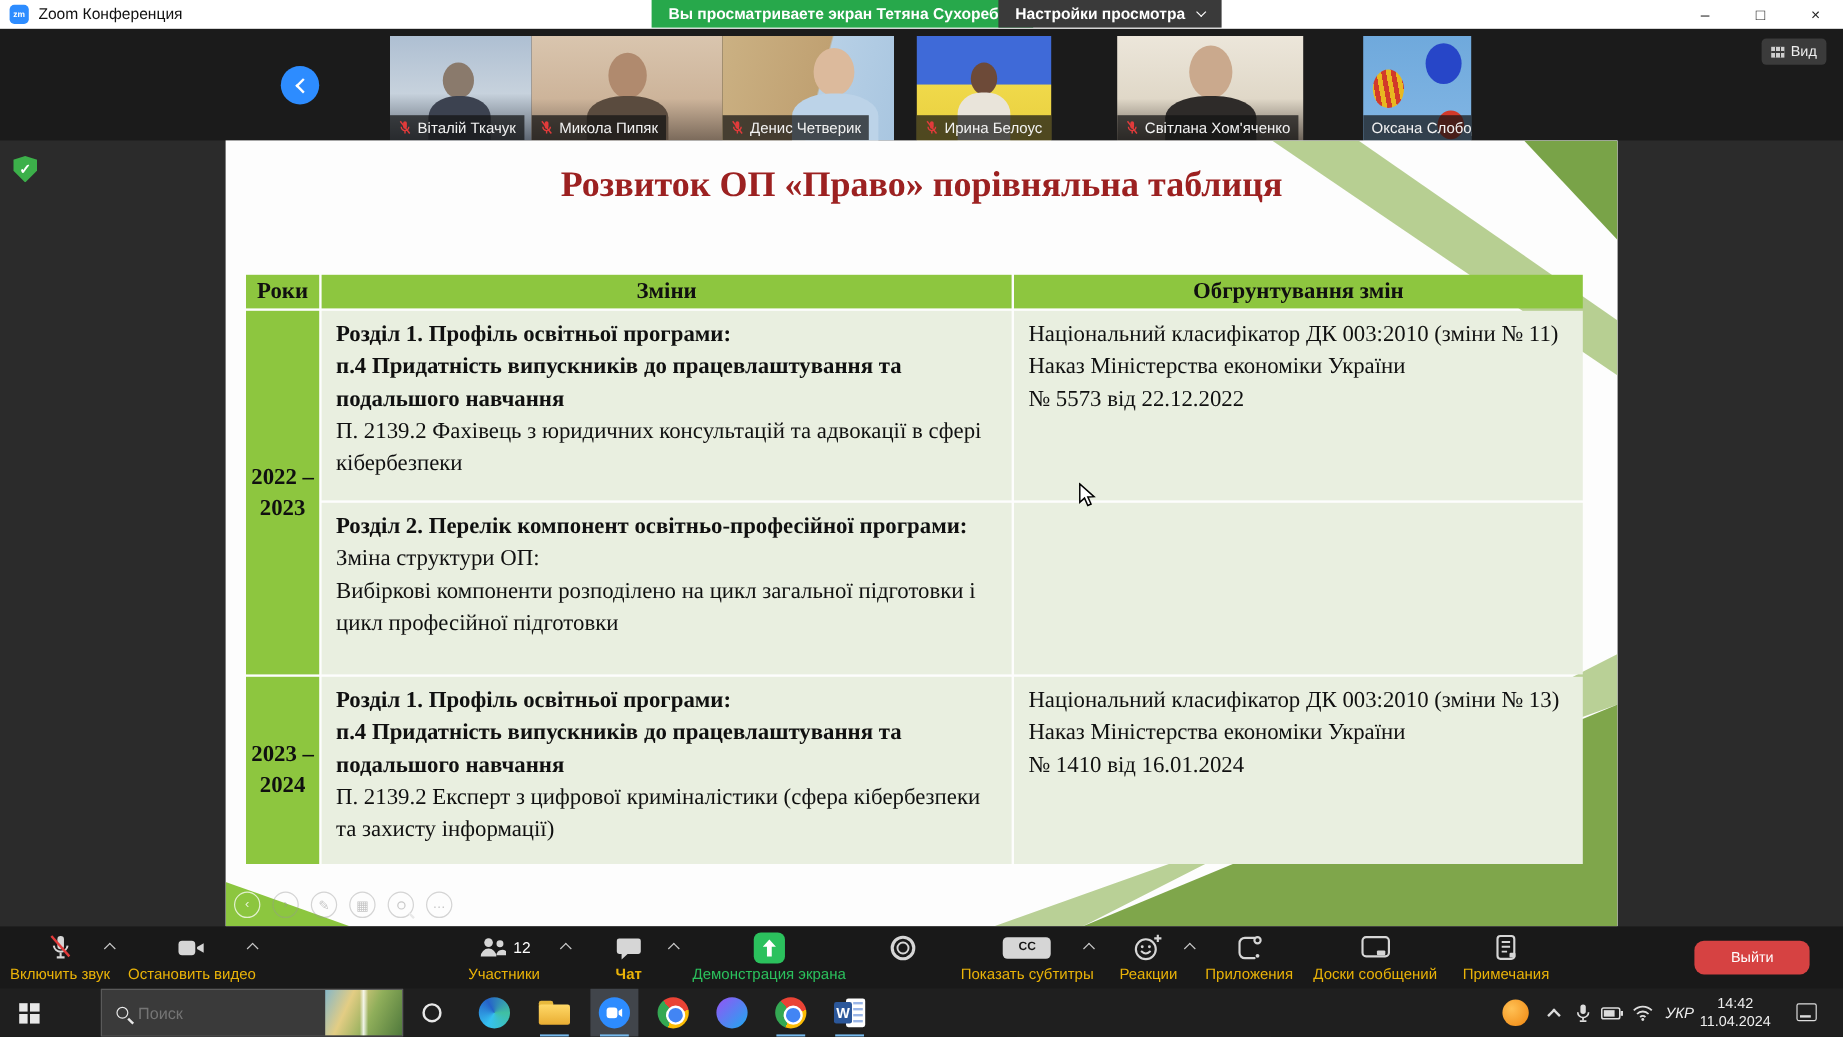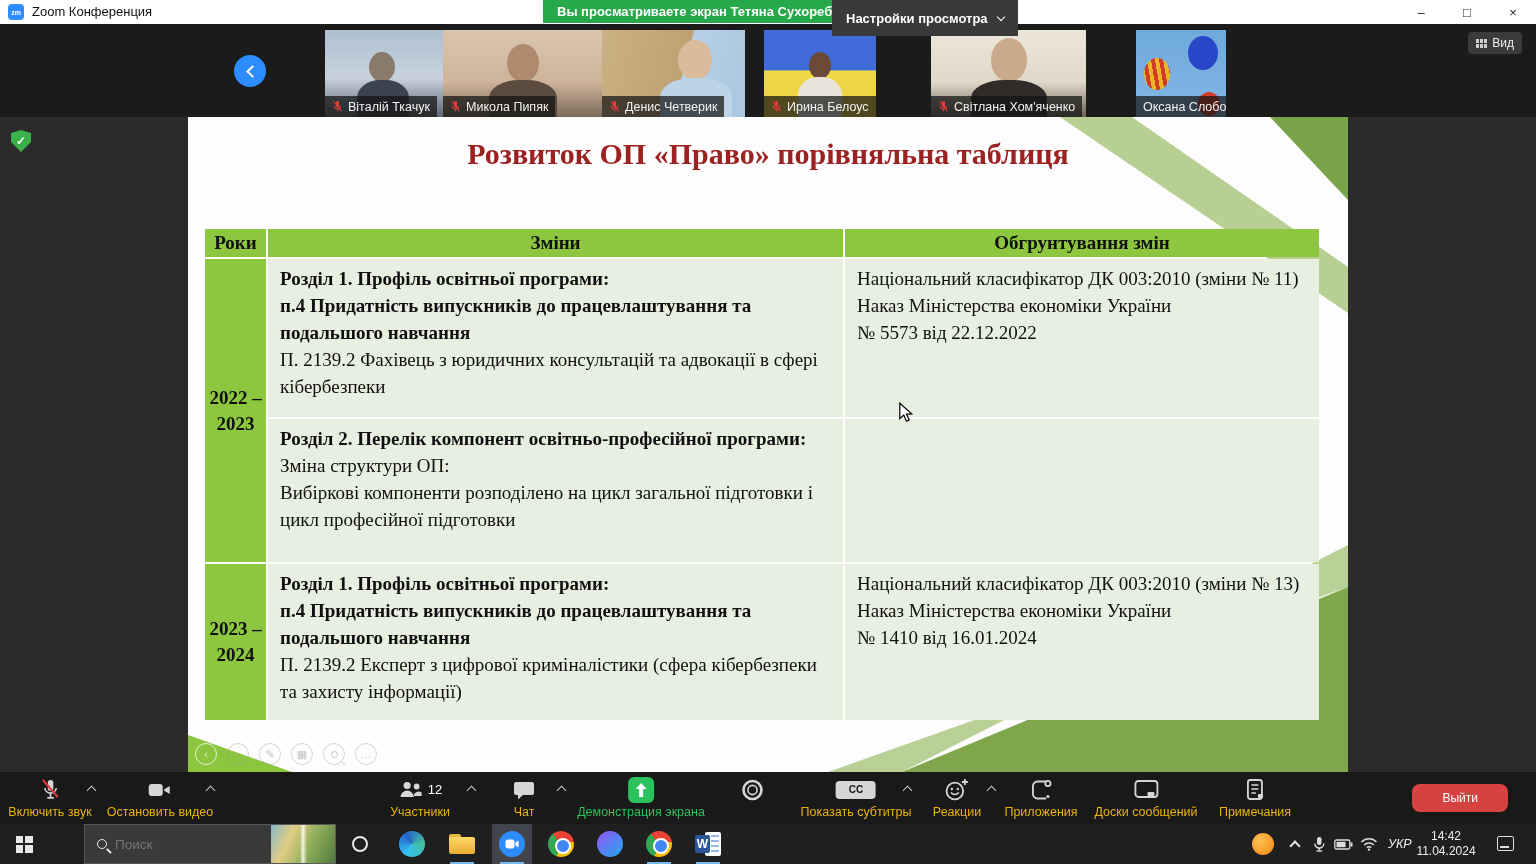--- a/index.html
+++ b/index.html
@@ -9,21 +9,21 @@
 
   
   .titlebar { position:absolute; left:0; top:0; width:1536px; height:24px; background:#fff; z-index:30; }
   .zm-logo { position:absolute; left:8px; top:4px; width:16px; height:16px; border-radius:4px;
              background:#2D8CFF; color:#fff; font-size:7px; font-weight:bold;
              display:flex; align-items:center; justify-content:center; }
   .app-title { position:absolute; left:32px; top:4px; font-size:13px; color:#111; }
   .share-banner { position:absolute; left:543px; top:0; height:23px; background:#27A84B;
                   color:#fff; font-weight:bold; font-size:13px; display:flex; align-items:center;
                   padding:0 14px; }
-  .view-settings { position:absolute; left:832px; top:0; height:36px; background:#3a3a3a;
+  .view-settings { position:absolute; left:832px; top:0; height:23px; background:#3a3a3a;
                    color:#fff; font-weight:bold; font-size:13px; display:flex; align-items:center;
                    gap:10px; padding:0 14px; cursor:pointer; }
   .caret-down { width:6px; height:6px; border:solid #fff; border-width:0 1.5px 1.5px 0;
                 transform:rotate(45deg); margin-top:-3px; }
   .win-controls { position:absolute; right:0; top:0; height:24px; display:flex; }
   .win-btn { width:46px; height:24px; display:flex; align-items:center; justify-content:center;
              color:#222; font-size:13px; }
 
   
   .strip { position:absolute; left:0; top:24px; width:1536px; height:93px; background:#1b1b1b; }
@@ -74,21 +74,21 @@
   .nav-c { width:22px; height:22px; border-radius:50%; border:1px solid rgba(150,150,150,.4);
            color:rgba(150,150,150,.55); font-size:11px; display:flex; align-items:center; justify-content:center; }
   .nav-c.on-green { border-color:rgba(255,255,255,.75); color:rgba(255,255,255,.8); }
 
   
   .cursor { position:absolute; left:898px; top:402px; z-index:40; }
 
   
   .ztb { position:absolute; left:0; top:772px; width:1536px; height:52px; background:#191919; z-index:20; }
   .tbi { position:absolute; top:5px; transform:translateX(-50%); display:flex; flex-direction:column;
-         align-items:center; gap:3px; }
+         gap:3px; }
   .tbi .ico { height:25px; display:flex; align-items:center; justify-content:center; }
   .tbi .lbl { font-size:12.5px; color:#eab308; white-space:nowrap; }
   .tbi .lbl.green { color:#2BC15D; }
   .chev { position:absolute; top:15px; width:7px; height:7px; border:solid #c9c9c9;
           border-width:1.5px 0 0 1.5px; transform:rotate(45deg); }
   .count { color:#fff; font-size:13px; margin-left:4px; }
   .share-ico { width:26px; height:26px; background:#2BC15D; border-radius:6px; display:flex;
                align-items:center; justify-content:center; }
   .cc-ico { width:40px; height:18px; background:#d6d6d6; border-radius:4px; color:#161616;
             font-size:10px; font-weight:bold; display:flex; align-items:center; justify-content:center; }
@@ -358,21 +358,21 @@
             <path d="M2.5 18 a6.5 6.5 0 0 1 13 0 Z" fill="#d6d6d6"></path>
             <circle cx="18.5" cy="7.5" r="2.9" fill="#d6d6d6"></circle>
             <path d="M15.5 17 a5 5 0 0 1 8 -3.5 L23.5 17 Z" fill="#d6d6d6"></path>
           </svg>
         <span class="count">12</span>
       </span>
       <span class="lbl">Участники</span>
     </div>
     <span class="chev" style="left:468px;"></span>
 
-    <div class="tbi" style="left:524px;">
+    <div class="tbi" style="left:524px;font-weight:bold;">
       <span class="ico">
         <svg width="22" height="22" viewBox="0 0 22 22">
             <path d="M3 3 h16 a2 2 0 0 1 2 2 v9 a2 2 0 0 1 -2 2 h-9 l-5 4.5 v-4.5 h-2 a2 2 0 0 1 -2 -2 v-9 a2 2 0 0 1 2 -2 Z" fill="#d6d6d6"></path>
           </svg>
       </span>
       <span class="lbl">Чат</span>
     </div>
     <span class="chev" style="left:558px;"></span>
 
     <div class="tbi" style="left:641px;">

